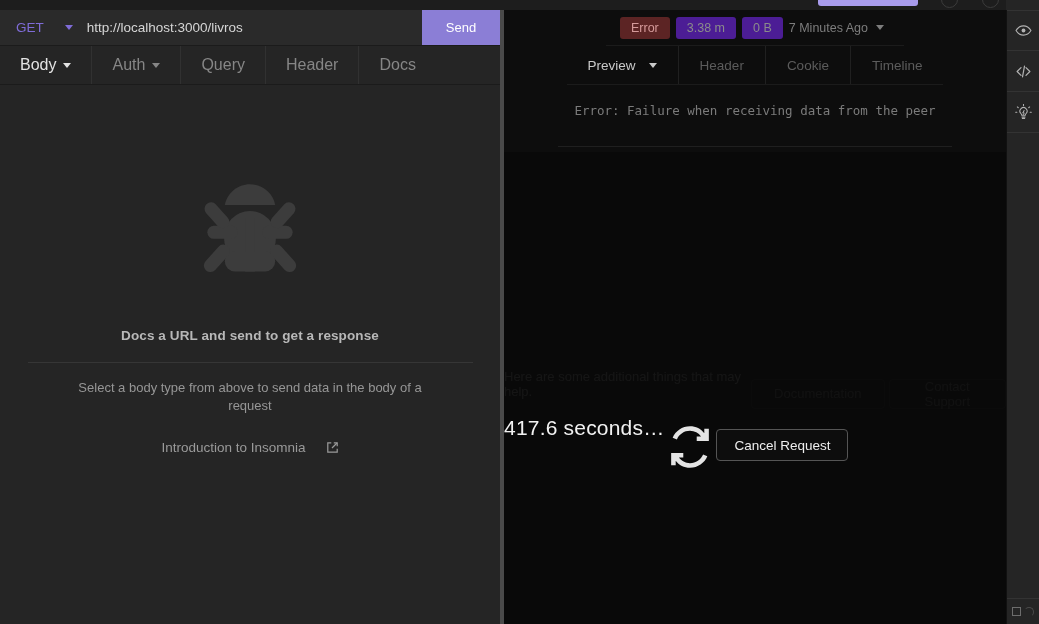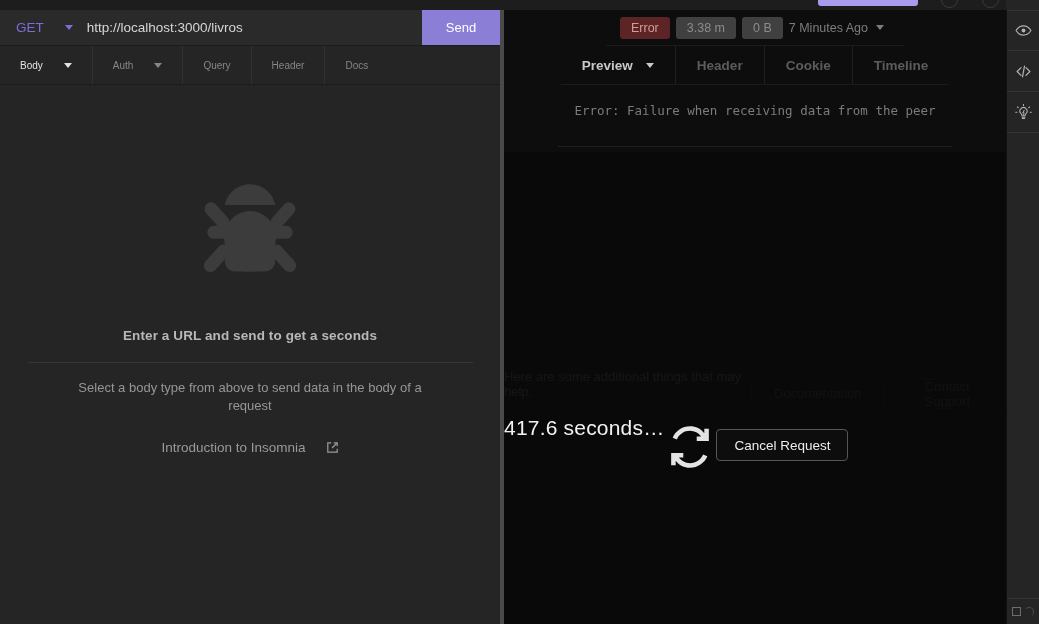--- a/index.html
+++ b/index.html
@@ -64,23 +64,23 @@
     cursor: pointer; border: none;
     font-family: "Liberation Sans", sans-serif;
   }
 
   .req-tabs {
     height: 39px; display: flex; align-items: stretch;
     border-bottom: 1px solid #1b1b1b;
     background: #252525;
   }
   .req-tab {
-    display: flex; align-items: center; gap: 21px;
+    display: flex; align-items: center; gap: 7px;
     padding: 0 20px;
-    font-size: 10px; color: #868686; cursor: pointer;
+    font-size: 16px; color: #868686; cursor: pointer;
     border-right: 1px solid #313131;
     white-space: nowrap;
   }
   .req-tab.active { color: #e3e3e3; }
   .req-tab.noborder { border-right: none; }
 
   .left-body {
     flex: 1; display: flex; flex-direction: column;
     align-items: center; justify-content: flex-start;
     padding-top: 85px;
@@ -116,35 +116,35 @@
     background: #0d0d0d;
     display: flex; flex-direction: column; align-items: center;
   }
   .resp-meta {
     height: 36px; display: flex; align-items: center;
     padding: 0 14px 0 14px; gap: 6px;
     border-bottom: 1px solid #1b1b1b;
   }
   .pill {
     height: 22px; display: flex; align-items: center; padding: 0 11px;
-    font-size: 12.5px; border-radius: 3px; color: #8b8b8b; background: #404040;
+    font-size: 12.5px; border-radius: 3px; color: #8b8b8b; background: #4c1d95;
   }
   .pill.error { background: #5c2424; color: #d59a9a; }
   .time-ago {
     margin-left: auto; display: flex; align-items: center; gap: 8px;
     font-size: 12.5px; color: #7d7d7d; cursor: pointer; padding-right: 6px;
   }
   .resp-tabs {
     height: 39px; display: flex; align-items: stretch;
     border-bottom: 1px solid #1b1b1b;
   }
   .resp-tab {
     display: flex; align-items: center; gap: 13px; padding: 0 21px;
     font-size: 13.5px; color: #5c5c5c; cursor: pointer;
-    border-right: 1px solid #202020; white-space: nowrap; font-weight: bold;
+    border-right: 1px solid #202020; white-space: nowrap;
   }
   .resp-tab.active { color: #c9c9c9; }
   .resp-tab.noborder { border-right: none; }
 
   .err-msg {
     padding: 18px 16px 0 16px; height: 62px;
     font-family: "DejaVu Sans Mono", monospace;
     font-size: 12.5px; color: #7b7b7b; white-space: pre;
     border-bottom: 1px solid #1f1f1f;
   }
@@ -259,21 +259,21 @@
         <rect x="19.2" y="20.2" width="25.6" height="26" rx="12.8"></rect>
         <rect x="29.6" y="24" width="4.8" height="26"></rect>
         <rect x="19.6" y="40" width="24.8" height="10" rx="5"></rect>
         <rect x="11" y="27.5" width="15" height="6.4" rx="3.2"></rect>
         <rect x="38" y="27.5" width="15" height="6.4" rx="3.2"></rect>
         <rect x="12.5" y="14.8" width="6.4" height="15" rx="3.2" transform="rotate(-42 15.7 22.3)"></rect>
         <rect x="45.1" y="14.8" width="6.4" height="15" rx="3.2" transform="rotate(42 48.3 22.3)"></rect>
         <rect x="12.5" y="35.5" width="6.4" height="16" rx="3.2" transform="rotate(42 15.7 43.5)"></rect>
         <rect x="45.1" y="35.5" width="6.4" height="16" rx="3.2" transform="rotate(-42 48.3 43.5)"></rect>
       </svg>
-      <div class="empty-title">Enter a URL and send to get a seconds</div>
+      <div class="empty-title">Docs a URL and send to get a response</div>
       <div class="empty-divider"></div>
       <div class="empty-sub">Select a body type from above to send data in the body of a request</div>
       <div class="intro-link">
         <span>Introduction to Insomnia</span>
         <svg class="ext-ico" viewBox="0 0 16 16" fill="none" stroke="currentColor" stroke-width="1.5">
           <path d="M6.5 2.2H2.2v11.6h11.6V9.5"></path>
           <path d="M9.6 2.2h4.2v4.2"></path>
           <path d="M13.5 2.5 7.4 8.6"></path>
         </svg>
       </div>

